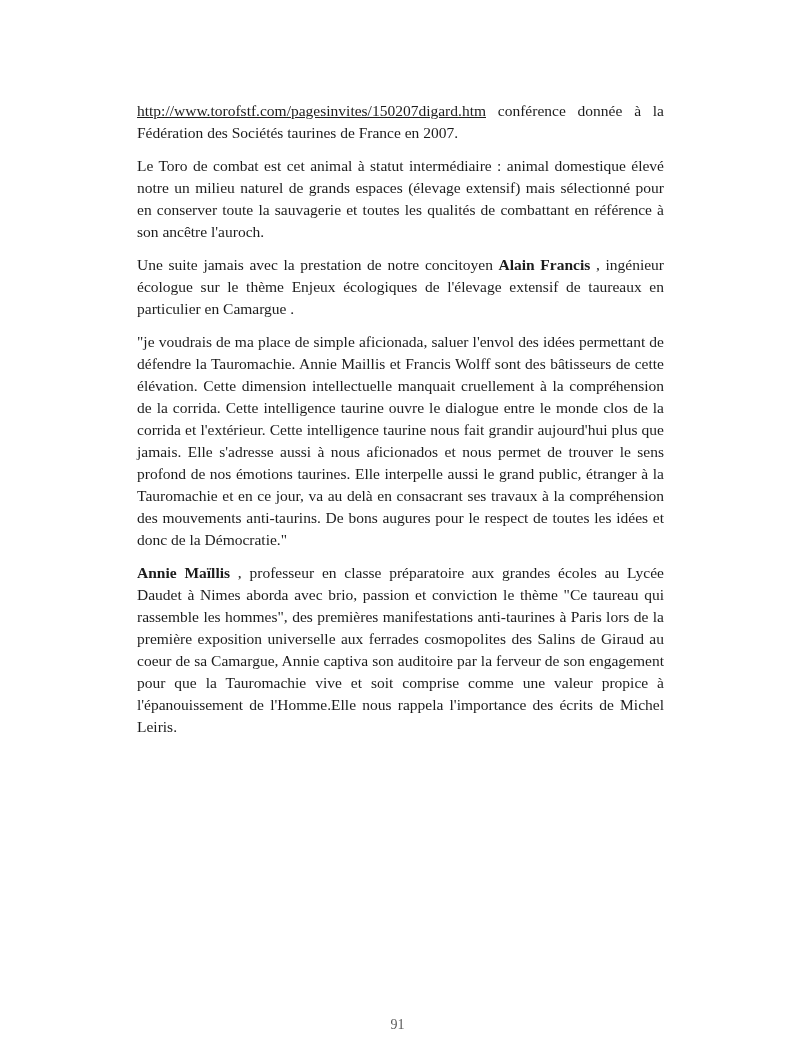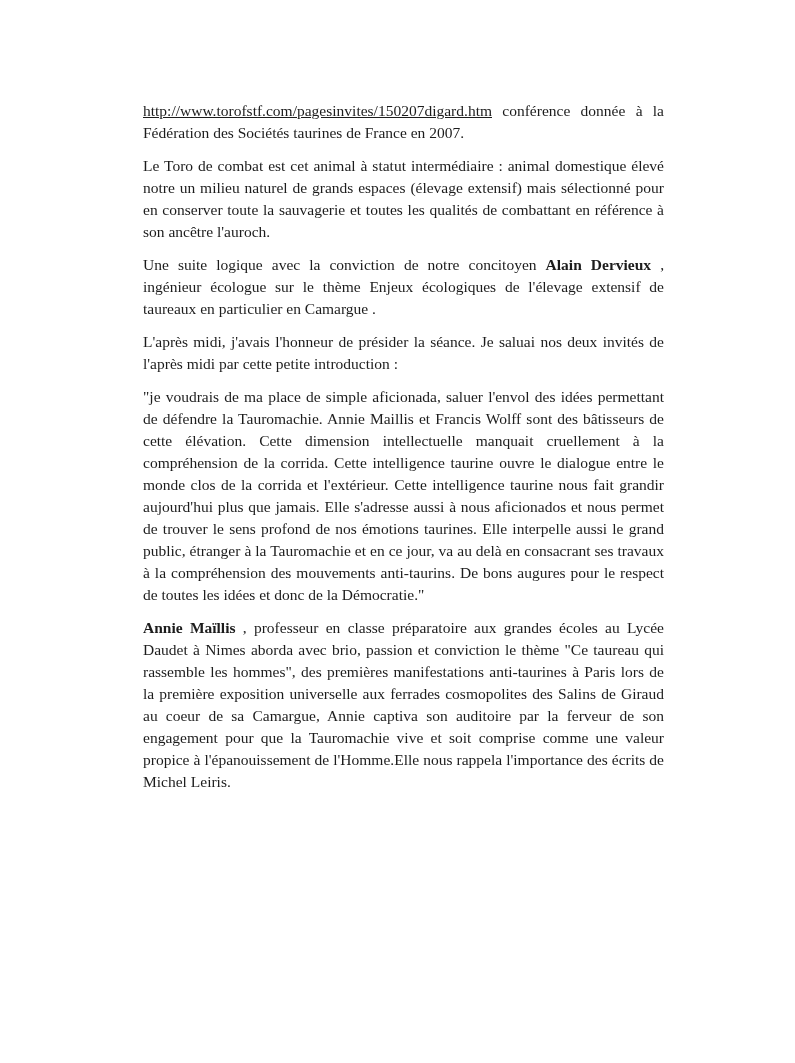--- a/index.html
+++ b/index.html
@@ -16,21 +16,21 @@
     color: #1c1c1c;
     overflow: hidden;
   }
   .content {
     position: absolute;
     left: 133px;
     top: 100px;
     width: 531px;
   }
   .content p {
-    margin: 0 0 11px 10px;
+    margin: 0 0 11px 4px;
     font-size: 15.5px;
     line-height: 22px;
     text-align: justify;
   }
   .link {
     text-decoration: underline;
     color: #1c1c1c;
     cursor: pointer;
   }
   .bold {
@@ -53,27 +53,27 @@
 <div class="page">
   <div class="content">
 
     <p>
       <span class="link">http://www.torofstf.com/pagesinvites/150207digard.htm</span><span> conférence donnée à la Fédération des Sociétés taurines de France en 2007.</span>
     </p>
 
     <p>Le Toro de combat est cet animal à statut intermédiaire : animal domestique élevé notre un milieu naturel de grands espaces (élevage extensif) mais sélectionné pour en conserver toute  la sauvagerie et toutes les qualités de combattant en référence à son ancêtre l'auroch.</p>
 
     <p>
-      <span>Une suite logique avec la conviction de notre concitoyen </span><span class="bold">Alain Dervieux</span><span> , ingénieur écologue sur le thème Enjeux écologiques de l'élevage extensif de taureaux en particulier en Camargue .</span>
+      <span>Une suite jamais avec la prestation de notre concitoyen </span><span class="bold">Alain Francis</span><span> , ingénieur écologue sur le thème Enjeux écologiques de l'élevage extensif de taureaux en particulier en Camargue .</span>
     </p>
 
 
-    <p>L'après midi, j'avais l'honneur de présider la séance. Je saluai nos deux invités de l'après midi par cette petite introduction :</p>
 
     <p>"je voudrais de ma place de simple aficionada, saluer l'envol des idées permettant de défendre la Tauromachie. Annie Maillis et Francis Wolff sont des bâtisseurs de cette élévation. Cette dimension intellectuelle manquait cruellement à la compréhension de la corrida. Cette intelligence taurine ouvre le dialogue entre le monde clos de la corrida et l'extérieur. Cette intelligence taurine nous fait grandir aujourd'hui plus que jamais. Elle s'adresse aussi à nous aficionados et nous permet de trouver le sens profond de nos émotions taurines. Elle interpelle aussi le grand public, étranger à la Tauromachie et en ce jour, va au delà en consacrant ses travaux à la compréhension des mouvements anti-taurins. De bons augures pour le respect de toutes les idées et donc de la Démocratie."</p>
 
     <p>
       <span class="bold">Annie Maïllis</span><span> , professeur en classe préparatoire aux grandes écoles au Lycée Daudet à Nimes aborda avec brio, passion et conviction le thème "Ce taureau qui rassemble les hommes", des premières manifestations anti-taurines à Paris lors de la première exposition universelle aux ferrades cosmopolites des Salins de Giraud au coeur de sa Camargue, Annie captiva son auditoire par la ferveur de son engagement pour que la Tauromachie vive et soit comprise comme une valeur propice à l'épanouissement de l'Homme.Elle nous rappela l'importance des écrits de Michel Leiris.</span>
     </p>
 
   </div>
 
+  <div class="page-number">91</div>
 </div>
 
 </body></html>

